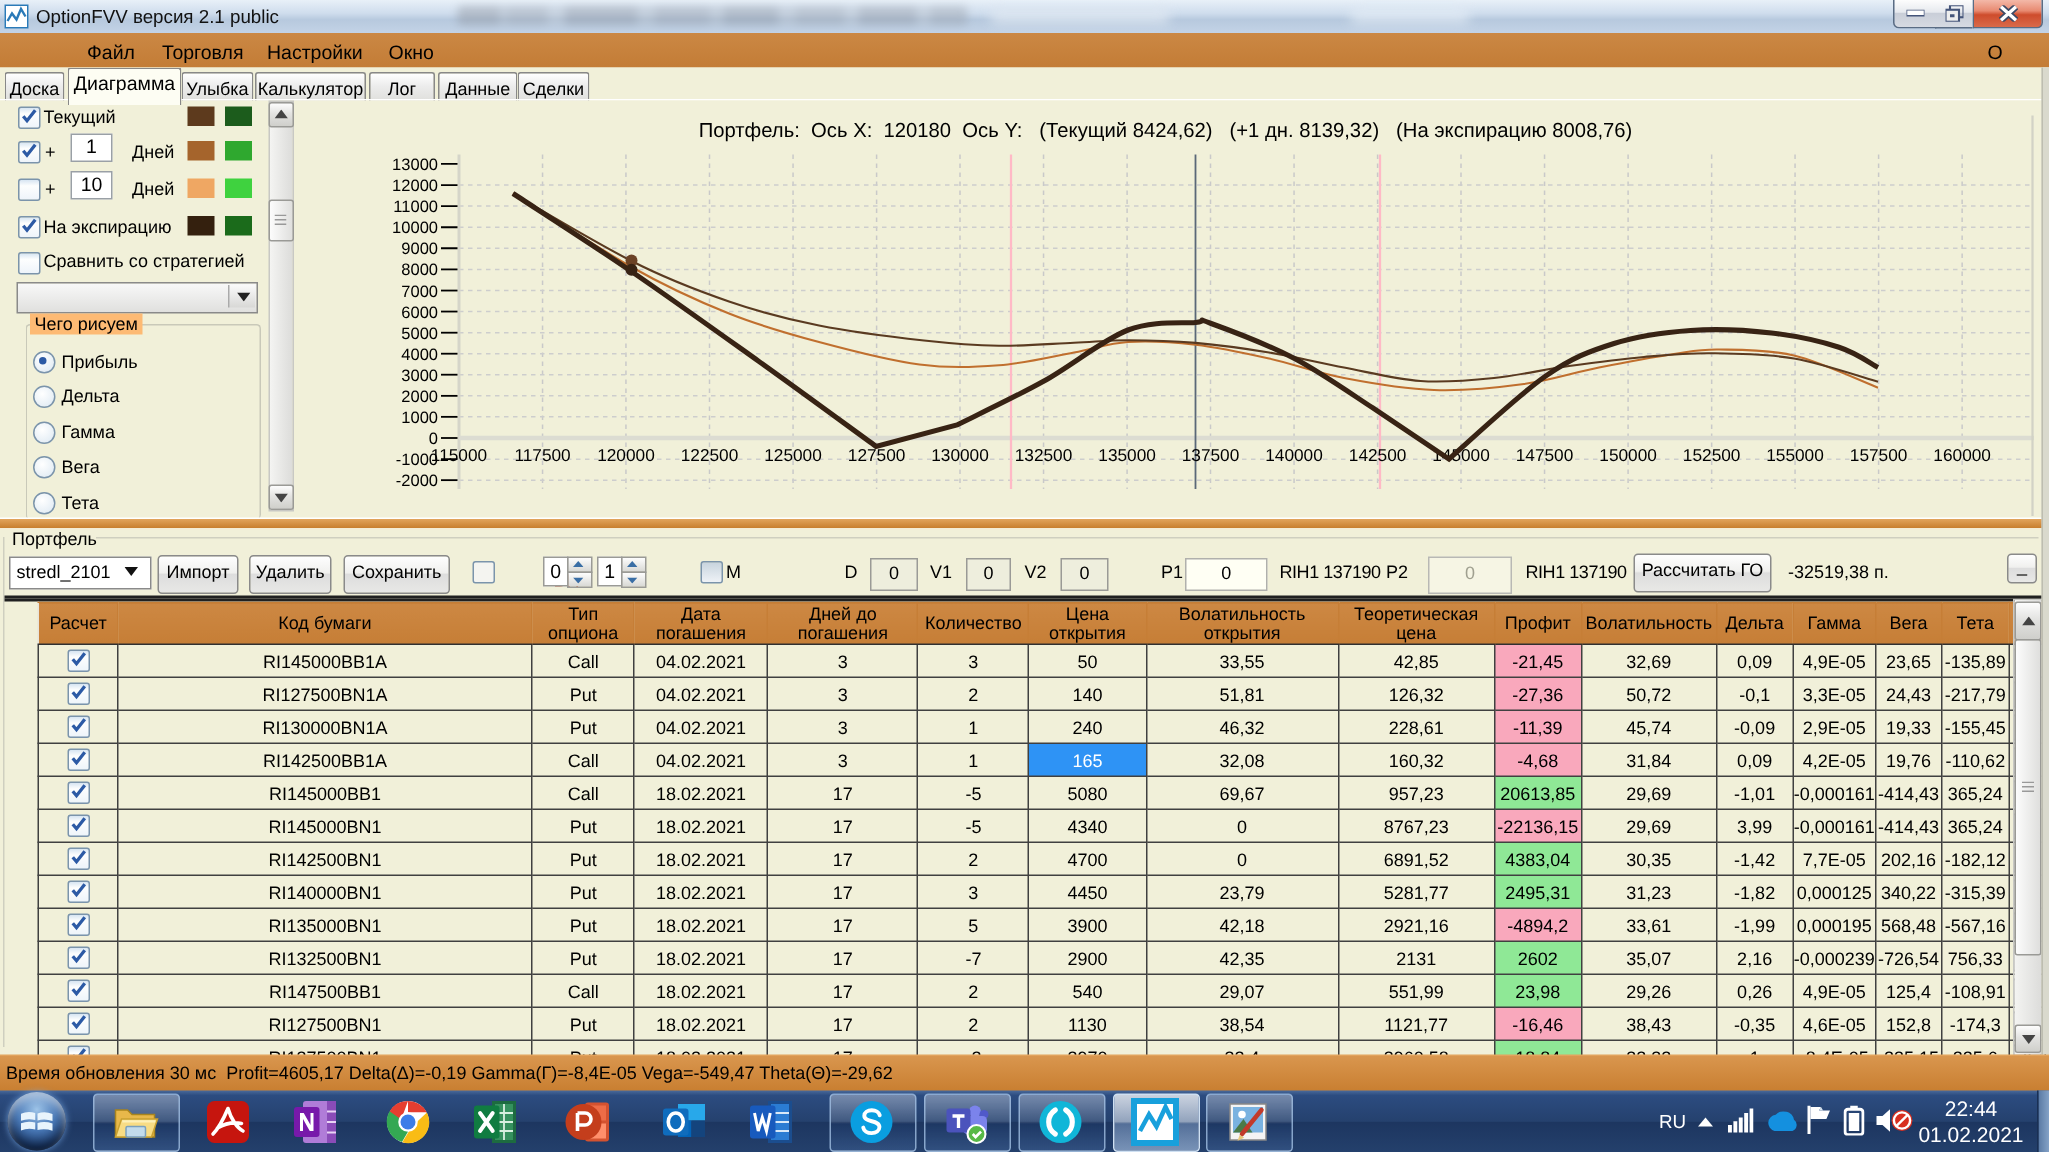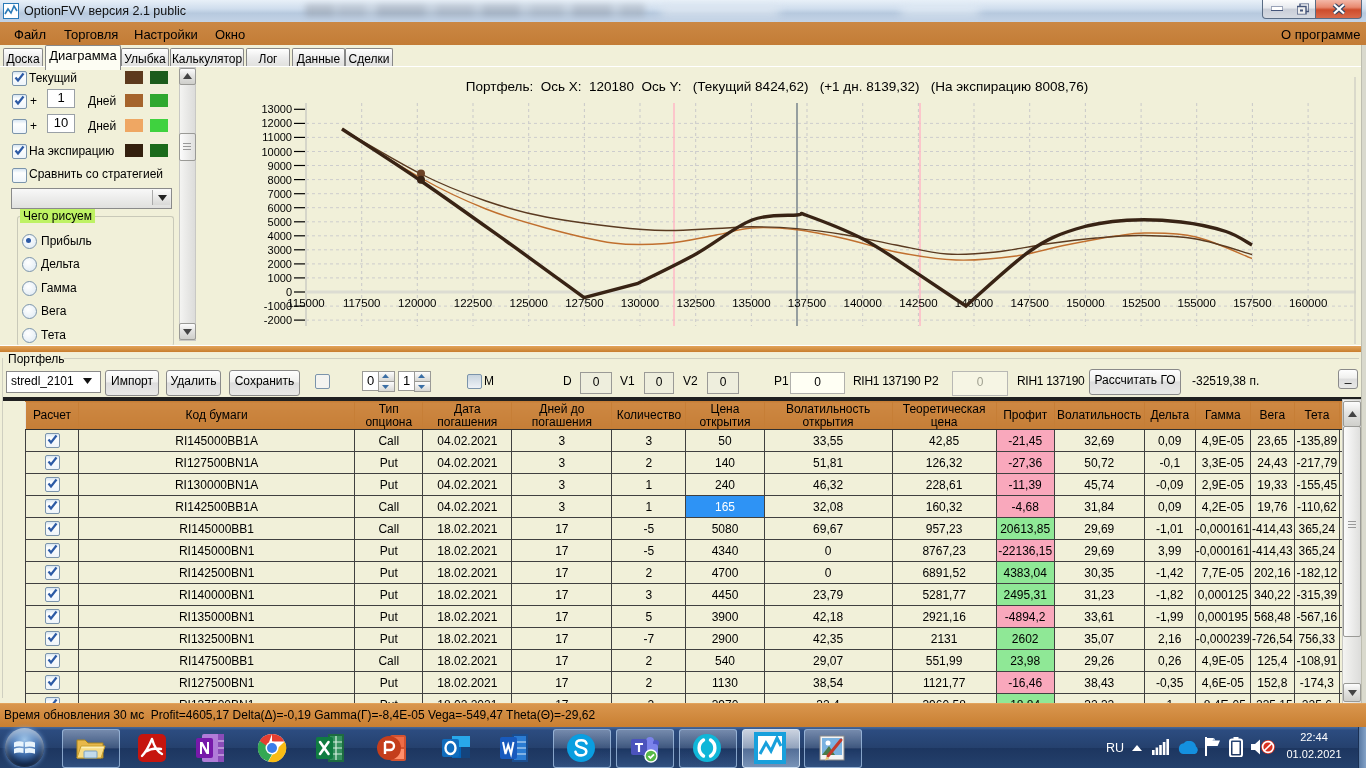--- a/index.html
+++ b/index.html
@@ -14,21 +14,21 @@
 filter:blur(3px);opacity:.4;border-radius:3px;}
 .blur2{left:660px;top:5px;width:120px;height:11px;background:#dfe8f2;filter:blur(4px);opacity:.8;border-radius:5px;}
 .blur3{left:900px;top:5px;width:80px;height:11px;background:#e4edf6;filter:blur(4px);opacity:.7;border-radius:5px;}
 .winbtn{top:0;height:18px;border:1px solid #5a6c84;border-top:none;background:linear-gradient(#fdfdfd,#e6e9ee 45%,#c9ced8 50%,#d6dae2);}
 #btnmin{left:1262px;width:27px;border-radius:0 0 0 4px;}
 #btnmax{left:1290px;width:25px;border-left:none;border-right:none;}
 #btnclose{left:1315px;width:45px;border-radius:0 0 4px 0;background:linear-gradient(#f3b8a8,#e88a71 40%,#ce4c2c 55%,#d96a4a);}
 .winbtn svg{position:absolute;left:50%;top:50%;transform:translate(-50%,-50%);}
 
 #menubar{left:0;top:22px;width:1366px;height:23px;background:linear-gradient(#cb8844,#c37c36);color:#000;font-size:13px;}
-.mitem{position:absolute;top:5px;}
+.mitem{position:absolute;top:5px;margin-left:44px;}
 
 #tabstrip{left:0;top:45px;width:1366px;height:22px;background:#f1f0d9;}
 .tab{position:absolute;top:3px;height:18px;border:1px solid #888;border-bottom:none;border-radius:2px 2px 0 0;background:linear-gradient(#fff,#ececec 40%,#dcdcd8);font-size:12px;text-align:center;padding-top:3px;color:#000;}
 .tabsel{top:0;height:22px;background:#fdfdf3;font-size:13px;padding-top:2px;z-index:5;}
 #tabline{left:0;top:66px;width:1366px;height:1px;background:#fff;}
 
 #tabpage{left:0;top:67px;width:1366px;height:278px;background:#f1f0d9;}
 
 .cb{position:absolute;width:13px;height:13px;background:linear-gradient(#d7e5f2,#fdfefe 30%,#eef4fa);border:1px solid #7b94ab;border-radius:2px;}
 .cb svg{position:absolute;left:0px;top:-1px;}
@@ -53,21 +53,21 @@
 .green{background:#8fe896;}
 .selc{background:#2e93f5;color:#fff;}
 .xbtn{display:inline-block;width:17px;height:16px;background:linear-gradient(#fcfcfc,#e8e8e6 45%,#d4d4d0);border:1px solid #8a8a8a;border-radius:2px;font-size:12px;line-height:16px;}
 
 #statusbar{left:0;top:703px;width:1366px;height:24px;background:linear-gradient(#d9964e,#c87e30);border-top:1px solid #e2a35c;font-size:12px;color:#000;}
 
 #taskbar{left:0;top:727px;width:1366px;height:41px;background:linear-gradient(#4a6a9a,#2c4c80 8%,#25416e 50%,#1d3660 52%,#24406c);}
 .tkbtn{position:absolute;top:2px;width:56px;height:37px;border:1px solid rgba(160,190,225,.8);border-radius:3px;background:linear-gradient(rgba(255,255,255,.35),rgba(255,255,255,.12) 48%,rgba(30,60,110,.25) 52%,rgba(90,130,190,.25));}
 .tkact{background:linear-gradient(rgba(255,255,255,.75),rgba(235,243,252,.55) 48%,rgba(150,180,220,.45) 52%,rgba(190,215,245,.55));border-color:#cfe0f2;}
 .tico{position:absolute;top:5px;width:32px;height:32px;}
-.traytxt{position:absolute;color:#fff;font-size:11px;}
+.traytxt{position:absolute;color:#fff;font-size:14px;}
 </style></head>
 <body>
 <div id="app">
   <div id="titlebar" class="abs">
     <div class="blur1 abs"></div>
       <div class="blur2 abs"></div>
       <div class="blur3 abs"></div>
     <svg id="appicon" class="abs" viewBox="0 0 16 16">
         <rect x="0" y="0" width="16" height="16" fill="#fff" stroke="#2a7ab8" stroke-width="2"></rect>
         <path d="M2 11 L5 6 L8 10 L11 3 L14 8" fill="none" stroke="#2a7ab8" stroke-width="1.6"></path>
@@ -153,21 +153,21 @@
       <div class="lbl" style="left:29px;top:100px;">Сравнить со стратегией</div>
 
       <div class="abs" style="left:11px;top:121px;width:159px;height:19px;background:linear-gradient(#f8f8f8,#e0e0de);border:1px solid #8a8a8a;">
         <div class="abs" style="right:1px;top:1px;width:17px;height:15px;background:linear-gradient(#fafafa,#d8d8d6);border-left:1px solid #aaa;"></div>
         <svg class="abs" style="right:4px;top:6px;" width="9" height="6" viewBox="0 0 9 6">
             <path d="M0 0 L9 0 L4.5 6 Z" fill="#222"></path>
           </svg>
       </div>
 
       <div class="abs" style="left:17px;top:149px;width:155px;height:129px;border:1px solid #c9c9b9;border-radius:3px;border-bottom:none;"></div>
-      <div class="lbl" style="left:20px;top:142px;background:#bef264;padding:0 3px;">Чего рисуем</div>
+      <div class="lbl" style="left:20px;top:142px;background:#fdba74;padding:0 3px;">Чего рисуем</div>
 
       <div class="abs" style="left:22px;top:167px;width:13px;height:13px;border-radius:50%;border:1px solid #7b94ab;background:radial-gradient(circle at 40% 35%,#fff,#dce8f2);"></div>
       <div class="abs" style="left:26px;top:171px;width:5px;height:5px;border-radius:50%;background:#2c5aa5;"></div>
       <div class="lbl" style="left:41px;top:167px;">Прибыль</div>
       <div class="abs" style="left:22px;top:190px;width:13px;height:13px;border-radius:50%;border:1px solid #7b94ab;background:radial-gradient(circle at 40% 35%,#fff,#dce8f2);"></div>
       <div class="lbl" style="left:41px;top:190px;">Дельта</div>
       <div class="abs" style="left:22px;top:214px;width:13px;height:13px;border-radius:50%;border:1px solid #7b94ab;background:radial-gradient(circle at 40% 35%,#fff,#dce8f2);"></div>
       <div class="lbl" style="left:41px;top:214px;">Гамма</div>
       <div class="abs" style="left:22px;top:237px;width:13px;height:13px;border-radius:50%;border:1px solid #7b94ab;background:radial-gradient(circle at 40% 35%,#fff,#dce8f2);"></div>
       <div class="lbl" style="left:41px;top:237px;">Вега</div>

